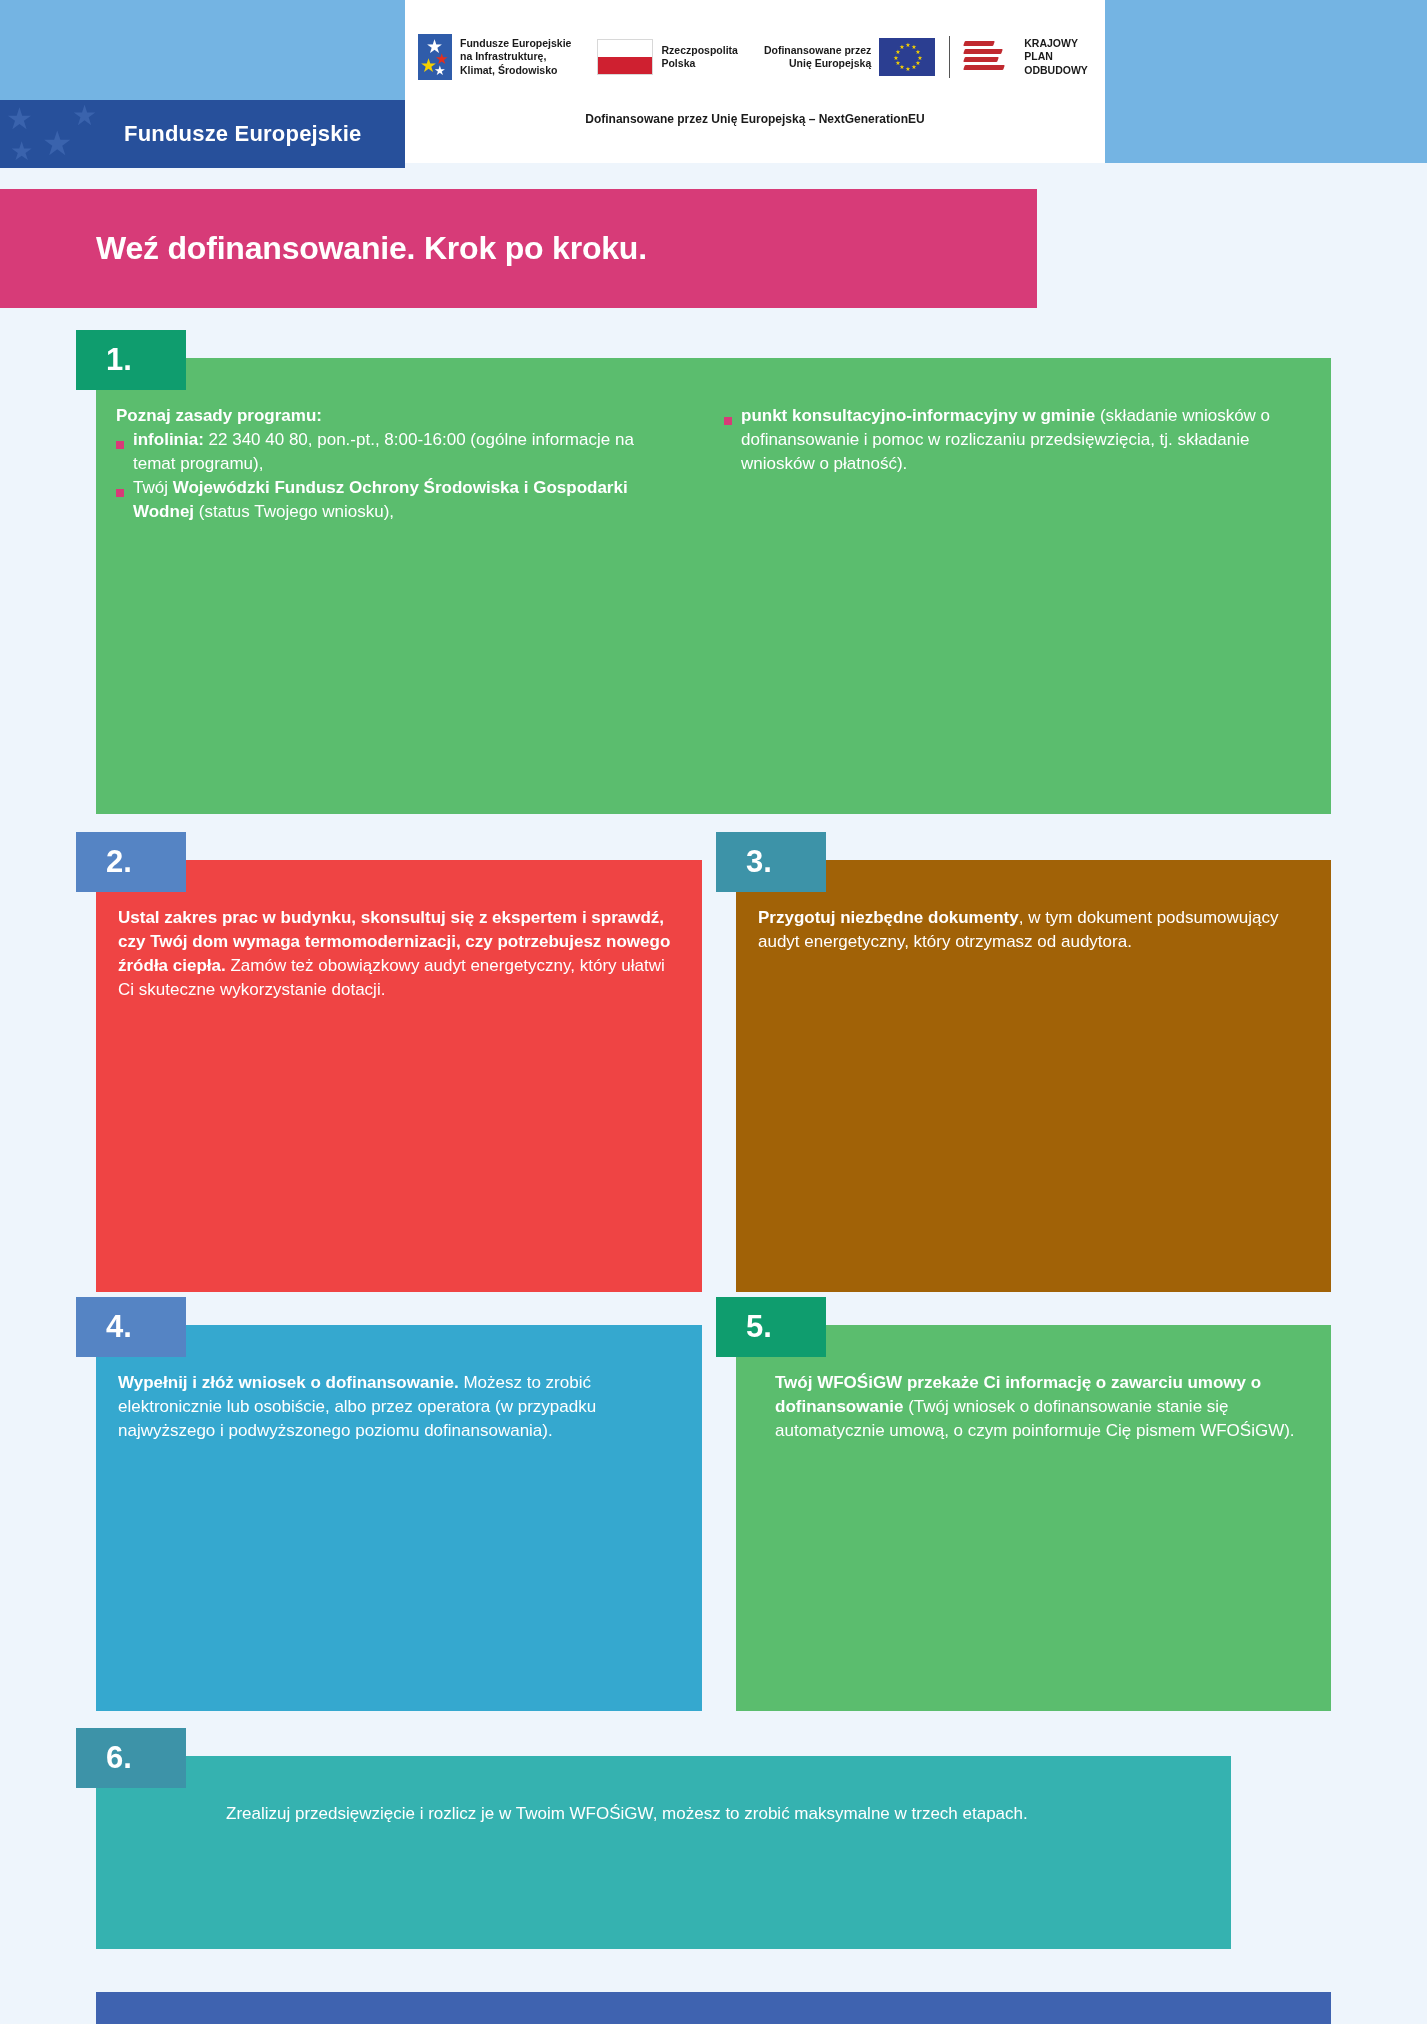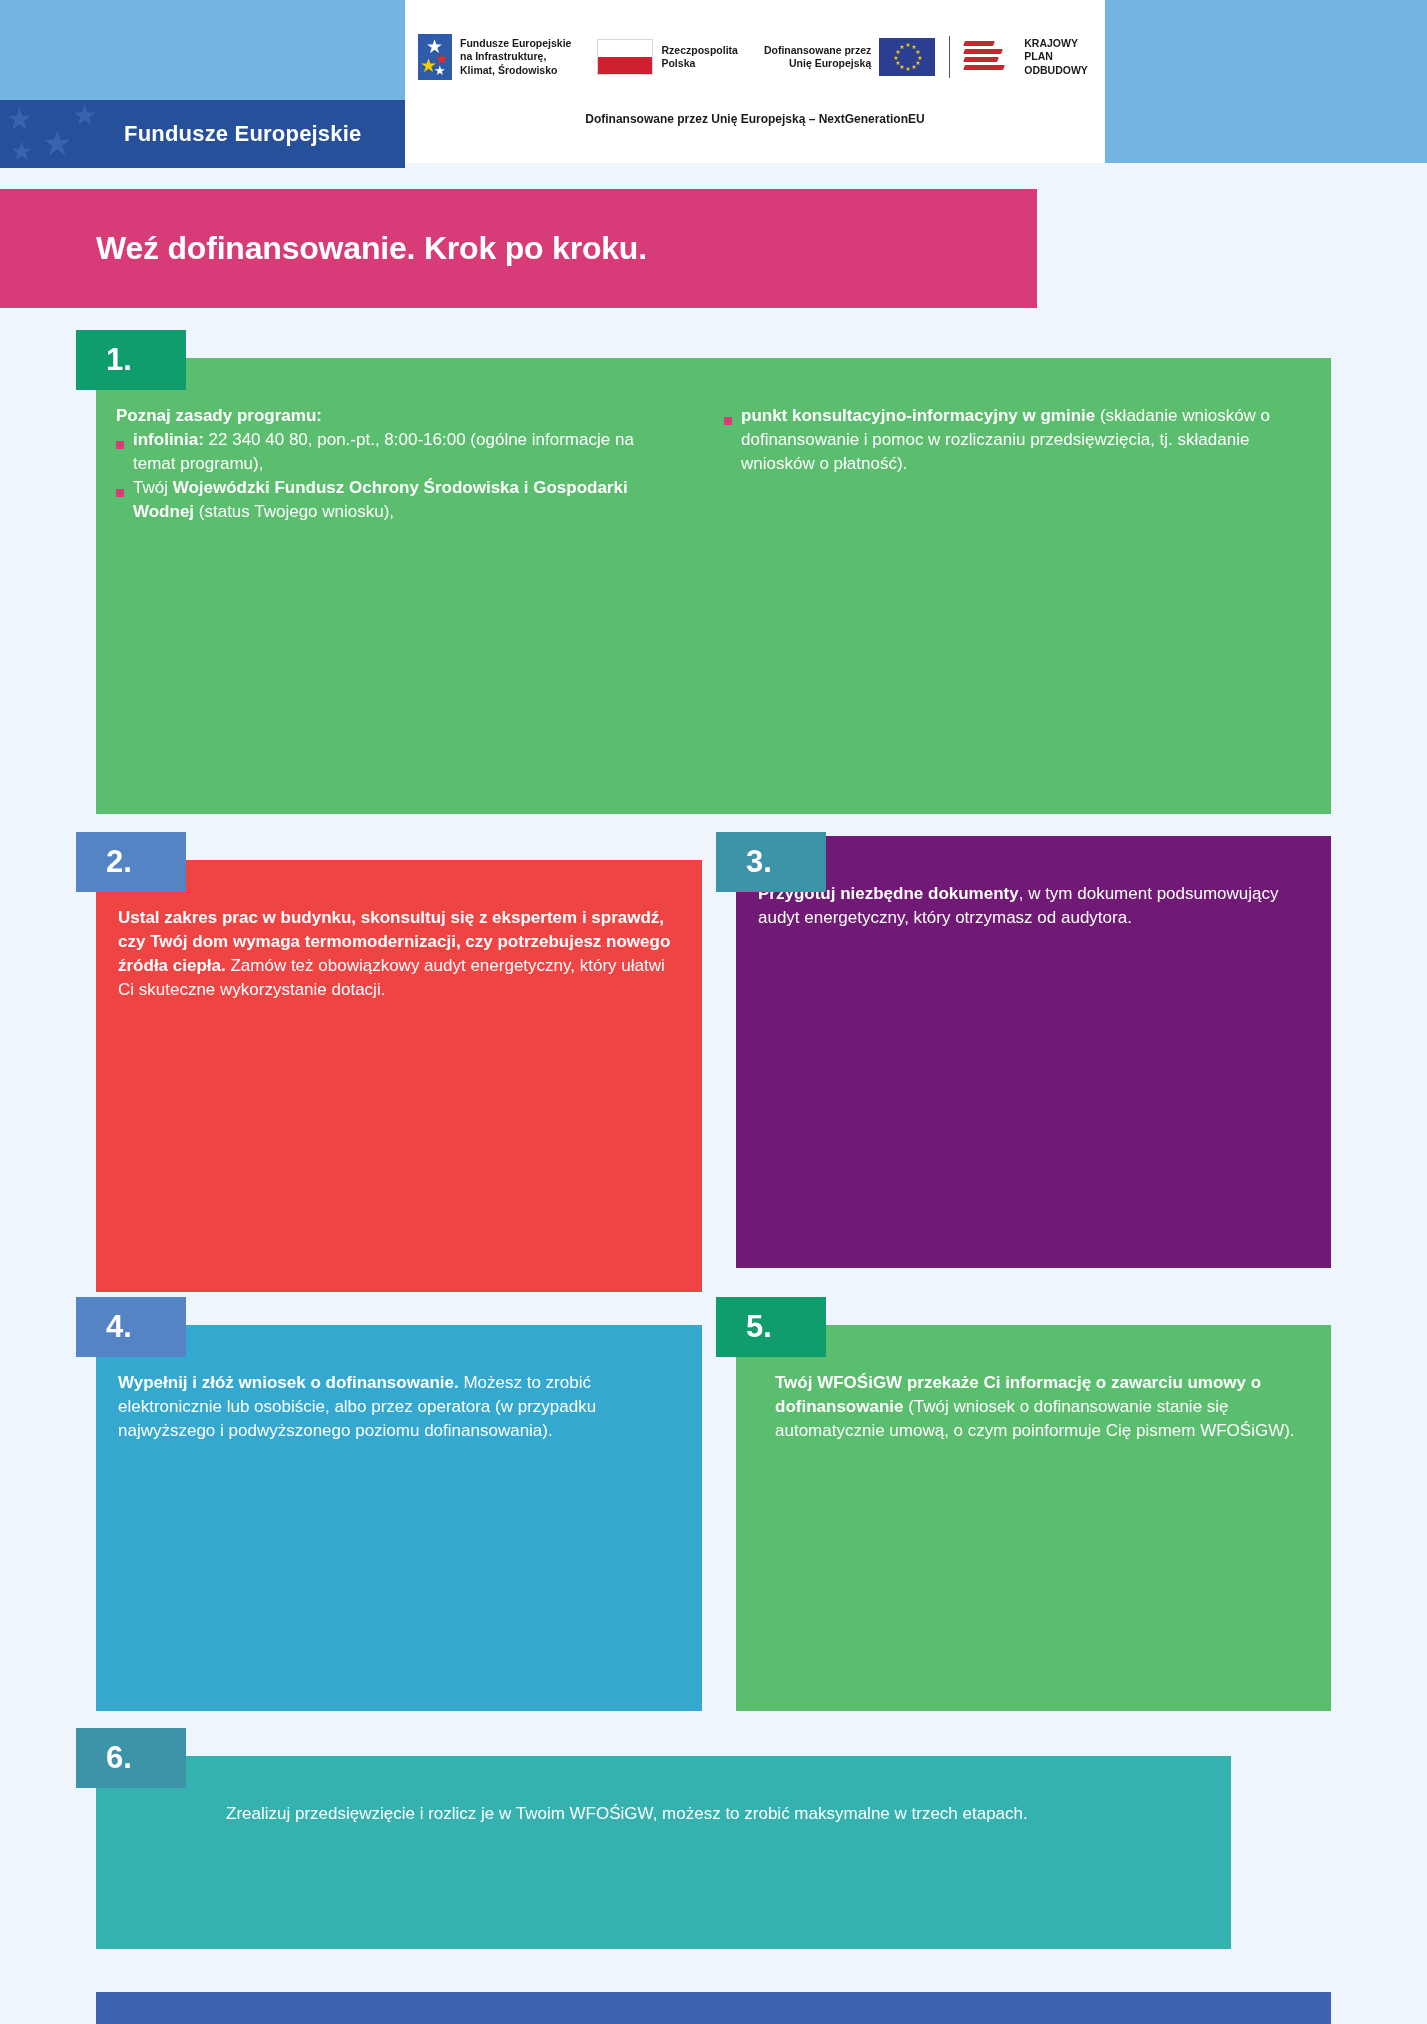--- a/index.html
+++ b/index.html
@@ -203,21 +203,21 @@
   #step1 .cols { display: flex; padding: 46px 40px 0 20px; gap: 48px; }
   #step1 .col { width: 560px; }
 
   
   #step2 .step-num  { left: 76px;  top: 832px; background: #5584c4; }
   #step2 .step-body { left: 96px;  top: 860px; width: 606px; height: 432px; background: #ef4444; }
   #step2 .step-text { padding: 46px 28px 0 22px; }
 
   
   #step3 .step-num  { left: 716px; top: 832px; background: #3d93a8; }
-  #step3 .step-body { left: 736px; top: 836px; width: 595px; height: 432px; background: #701a75; }
+  #step3 .step-body { left: 736px; top: 860px; width: 595px; height: 432px; background: #a16207; }
   #step3 .step-text { padding: 46px 28px 0 22px; }
 
   
   #step4 .step-num  { left: 76px;  top: 1297px; background: #5584c4; }
   #step4 .step-body { left: 96px;  top: 1325px; width: 606px; height: 386px; background: #35a8cf; }
   #step4 .step-text { padding: 46px 28px 0 22px; }
 
   
   #step5 .step-num  { left: 716px; top: 1297px; background: #0f9d6e; }
   #step5 .step-body { left: 736px; top: 1325px; width: 595px; height: 386px; background: #5bbd6e; }

